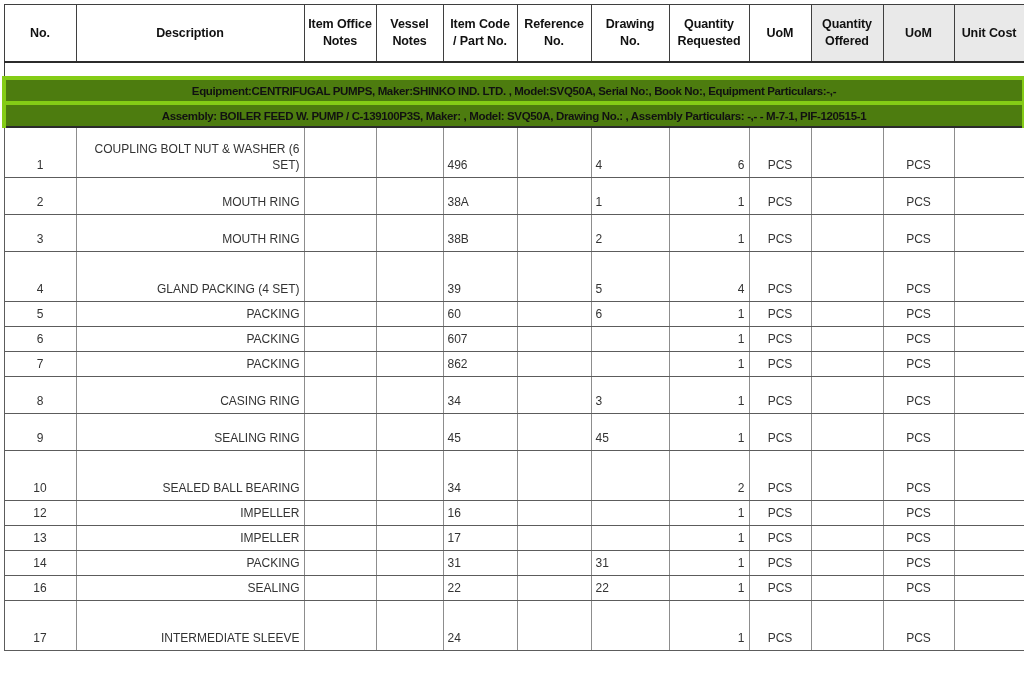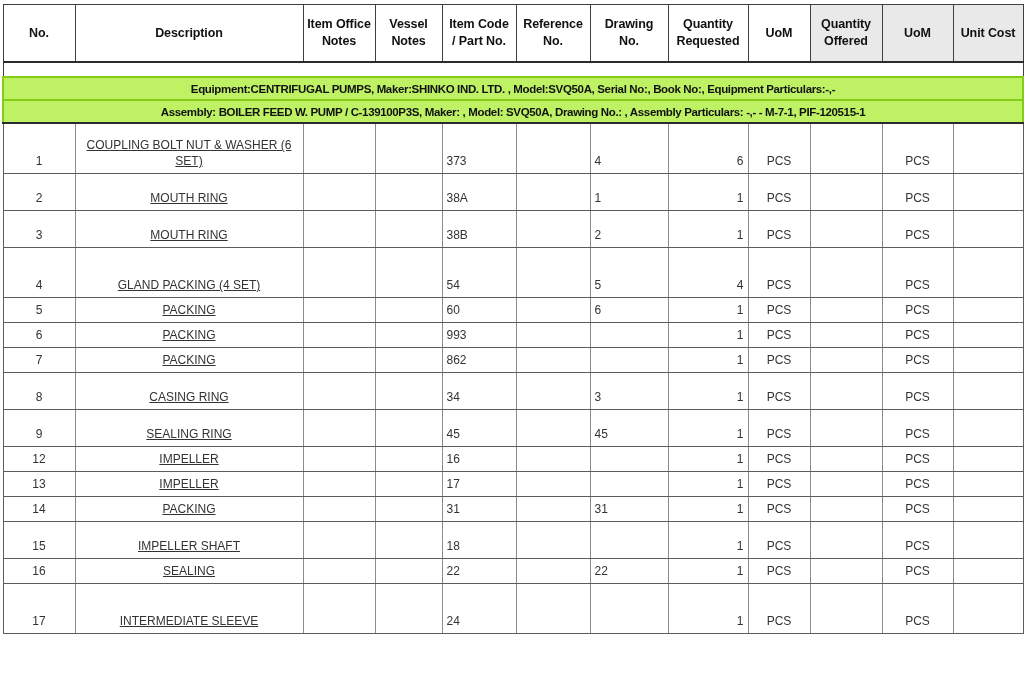--- a/index.html
+++ b/index.html
@@ -51,32 +51,32 @@
 
   
   tr.spacer-row td {
     border: 1px solid #3f3f3f;
     border-top: 2px solid #2b2b2b;
     height: 13px;
     padding: 0;
     background: #ffffff;
   }
   tr.banner-row td {
-    border: 2px solid #84cc16;
+    border: 4px solid #84cc16;
     height: 21px;
     padding: 0 18px;
     text-align: center;
     vertical-align: middle;
     font-family: "Liberation Sans", sans-serif;
     font-size: 11.5px;
     font-weight: bold;
     color: #111111;
     letter-spacing: -0.35px;
     white-space: nowrap;
-    background: #bef264;
+    background: #4d7c0f;
   }
   tr.banner-row.last td {
     border-bottom: 2px solid #2b2b2b;
     margin-left: 7px;
   }
 
   
   tbody.body-rows td {
     border-left: 1px solid #8d8d8d;
     border-right: 1px solid #8d8d8d;
@@ -93,21 +93,21 @@
   tbody.body-rows tr.thick-top td {
     border-top: 1px solid #5c5c5c;
   }
   tbody.body-rows tr.thick-bottom td {
     border-bottom: 1px solid #5c5c5c;
   }
   tbody.body-rows tr td.edge-left { border-left: 1px solid #5c5c5c; }
   tbody.body-rows tr td.edge-right { border-right: 1px solid #5c5c5c; }
 
   td.c-no      { text-align: center; }
-  td.c-desc    { text-align: center; text-decoration: underline; }
+  td.c-desc    { text-align: right; }
   td.c-ionotes { text-align: left; }
   td.c-vnotes  { text-align: left; }
   td.c-code    { text-align: left; }
   td.c-ref     { text-align: left; }
   td.c-draw    { text-align: left; }
   td.c-qreq    { text-align: right; padding-right: 8px; }
   td.c-uom1    { text-align: center; }
   td.c-qoff    { text-align: right; }
   td.c-uom2    { text-align: center; }
   td.c-cost    { text-align: right; }
@@ -185,21 +185,21 @@
         <td colspan="12">Assembly: BOILER FEED W. PUMP / C-139100P3S, Maker: , Model: SVQ50A, Drawing No.: , Assembly Particulars: -,- - M-7-1, PIF-120515-1</td>
       </tr>
     </tbody>
 
     <tbody class="body-rows" id="rows-body">
         <tr class="h-tall thick-top thick-bottom">
           <td class="c-no edge-left">1</td>
           <td class="c-desc">COUPLING BOLT NUT &amp; WASHER (6 SET)</td>
           <td class="c-ionotes"></td>
           <td class="c-vnotes"></td>
-          <td class="c-code">373</td>
+          <td class="c-code">496</td>
           <td class="c-ref"></td>
           <td class="c-draw">4</td>
           <td class="c-qreq">6</td>
           <td class="c-uom1">PCS</td>
           <td class="c-qoff"></td>
           <td class="c-uom2">PCS</td>
           <td class="c-cost edge-right"></td>
         </tr>
         <tr class="h-mid thick-top thick-bottom">
           <td class="c-no edge-left">2</td>
@@ -227,21 +227,21 @@
           <td class="c-uom1">PCS</td>
           <td class="c-qoff"></td>
           <td class="c-uom2">PCS</td>
           <td class="c-cost edge-right"></td>
         </tr>
         <tr class="h-tall thick-top thick-bottom">
           <td class="c-no edge-left">4</td>
           <td class="c-desc">GLAND PACKING (4 SET)</td>
           <td class="c-ionotes"></td>
           <td class="c-vnotes"></td>
-          <td class="c-code">54</td>
+          <td class="c-code">39</td>
           <td class="c-ref"></td>
           <td class="c-draw">5</td>
           <td class="c-qreq">4</td>
           <td class="c-uom1">PCS</td>
           <td class="c-qoff"></td>
           <td class="c-uom2">PCS</td>
           <td class="c-cost edge-right"></td>
         </tr>
         <tr class="h-short thick-top thick-bottom">
           <td class="c-no edge-left">5</td>
@@ -255,21 +255,21 @@
           <td class="c-uom1">PCS</td>
           <td class="c-qoff"></td>
           <td class="c-uom2">PCS</td>
           <td class="c-cost edge-right"></td>
         </tr>
         <tr class="h-short thick-top thick-bottom">
           <td class="c-no edge-left">6</td>
           <td class="c-desc">PACKING</td>
           <td class="c-ionotes"></td>
           <td class="c-vnotes"></td>
-          <td class="c-code">993</td>
+          <td class="c-code">607</td>
           <td class="c-ref"></td>
           <td class="c-draw"></td>
           <td class="c-qreq">1</td>
           <td class="c-uom1">PCS</td>
           <td class="c-qoff"></td>
           <td class="c-uom2">PCS</td>
           <td class="c-cost edge-right"></td>
         </tr>
         <tr class="h-short thick-top thick-bottom">
           <td class="c-no edge-left">7</td>
@@ -306,20 +306,34 @@
           <td class="c-vnotes"></td>
           <td class="c-code">45</td>
           <td class="c-ref"></td>
           <td class="c-draw">45</td>
           <td class="c-qreq">1</td>
           <td class="c-uom1">PCS</td>
           <td class="c-qoff"></td>
           <td class="c-uom2">PCS</td>
           <td class="c-cost edge-right"></td>
         </tr>
+        <tr class="h-tall thick-top thick-bottom">
+          <td class="c-no edge-left">10</td>
+          <td class="c-desc">SEALED BALL BEARING</td>
+          <td class="c-ionotes"></td>
+          <td class="c-vnotes"></td>
+          <td class="c-code">34</td>
+          <td class="c-ref"></td>
+          <td class="c-draw"></td>
+          <td class="c-qreq">2</td>
+          <td class="c-uom1">PCS</td>
+          <td class="c-qoff"></td>
+          <td class="c-uom2">PCS</td>
+          <td class="c-cost edge-right"></td>
+        </tr>
         <tr class="h-short thick-top thick-bottom">
           <td class="c-no edge-left">12</td>
           <td class="c-desc">IMPELLER</td>
           <td class="c-ionotes"></td>
           <td class="c-vnotes"></td>
           <td class="c-code">16</td>
           <td class="c-ref"></td>
           <td class="c-draw"></td>
           <td class="c-qreq">1</td>
           <td class="c-uom1">PCS</td>
@@ -342,34 +356,20 @@
           <td class="c-cost edge-right"></td>
         </tr>
         <tr class="h-short thick-top thick-bottom">
           <td class="c-no edge-left">14</td>
           <td class="c-desc">PACKING</td>
           <td class="c-ionotes"></td>
           <td class="c-vnotes"></td>
           <td class="c-code">31</td>
           <td class="c-ref"></td>
           <td class="c-draw">31</td>
-          <td class="c-qreq">1</td>
-          <td class="c-uom1">PCS</td>
-          <td class="c-qoff"></td>
-          <td class="c-uom2">PCS</td>
-          <td class="c-cost edge-right"></td>
-        </tr>
-        <tr class="h-mid thick-top thick-bottom">
-          <td class="c-no edge-left">15</td>
-          <td class="c-desc">IMPELLER SHAFT</td>
-          <td class="c-ionotes"></td>
-          <td class="c-vnotes"></td>
-          <td class="c-code">18</td>
-          <td class="c-ref"></td>
-          <td class="c-draw"></td>
           <td class="c-qreq">1</td>
           <td class="c-uom1">PCS</td>
           <td class="c-qoff"></td>
           <td class="c-uom2">PCS</td>
           <td class="c-cost edge-right"></td>
         </tr>
         <tr class="h-short thick-top thick-bottom">
           <td class="c-no edge-left">16</td>
           <td class="c-desc">SEALING</td>
           <td class="c-ionotes"></td>

